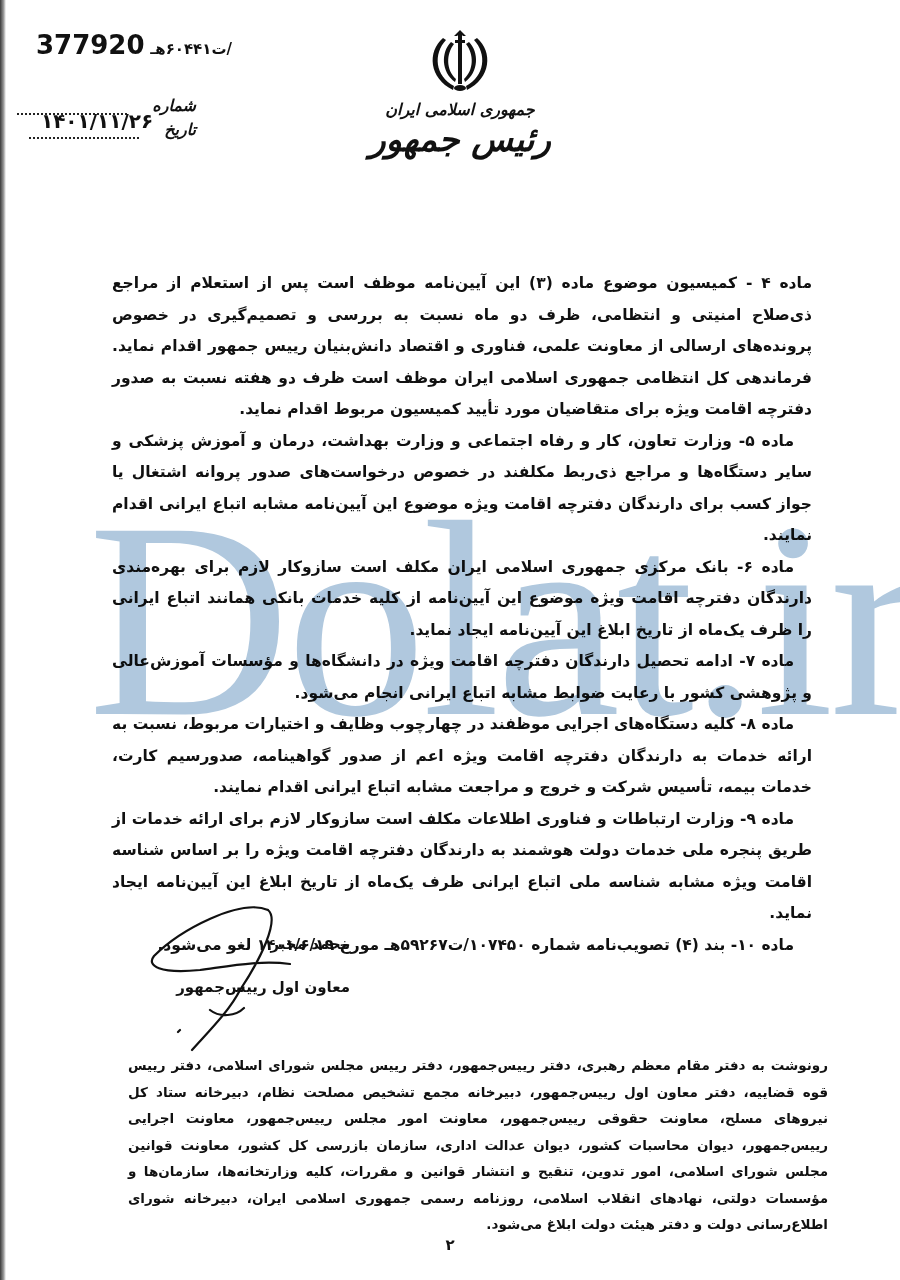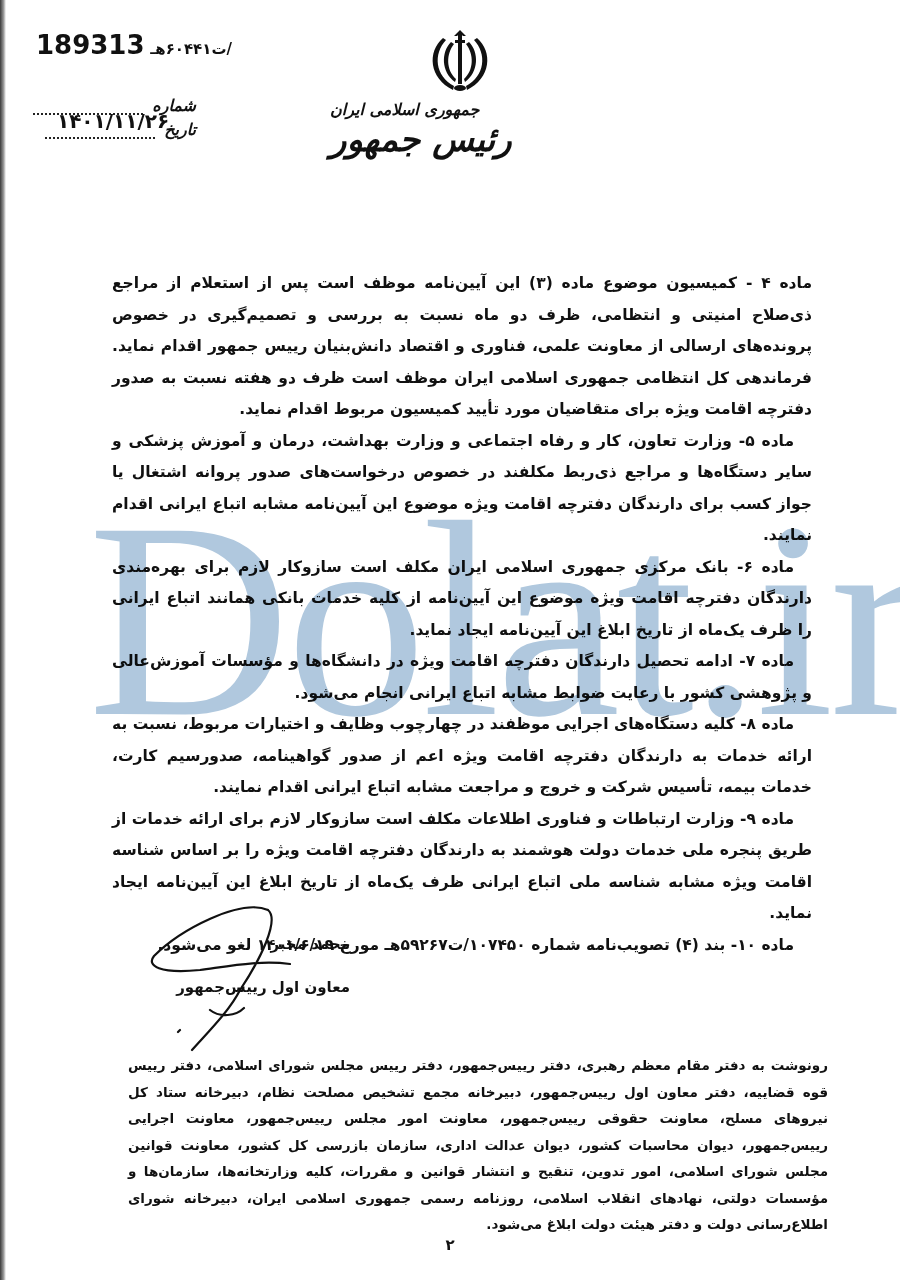--- a/index.html
+++ b/index.html
@@ -46,21 +46,21 @@
       width: 150px;
       direction: rtl;
       font-size: 15px;
       font-weight: bold;
       white-space: nowrap;
     }
     .meta-row .meta-label {
       font-family: "DejaVu Serif", serif;
       font-style: italic;
       font-size: 16px;
-      margin-left: 4px;
+      margin-left: 20px;
     }
     .meta-row .meta-dots {
       display: inline-block;
       width: 110px;
       border-bottom: 2px dotted #222;
       height: 10px;
       vertical-align: bottom;
       position: relative;
     }
     .meta-row .meta-value {
@@ -70,21 +70,21 @@
       letter-spacing: 1px;
     }
     .row-number { top: 96px; }
     .row-date { top: 120px; }
 
     
     .header-center {
       position: absolute;
       left: 330px; top: 28px;
       width: 260px;
-      text-align: left;
+      text-align: center;
       direction: rtl;
     }
     .emblem {
       width: 70px; height: 66px;
       margin: 0 auto;
       display: block;
     }
     .republic-name {
       font-family: "DejaVu Serif", serif;
       font-style: italic;
@@ -197,21 +197,21 @@
       mix-blend-mode: multiply;
     }
   </style>
 </head>
 <body>
 
 <div class="scan-edge"></div>
 
 <div class="ref-number">
   <span class="ref-small">/ت۶۰۴۴۱هـ</span>
-  <span class="ref-big">189313</span>
+  <span class="ref-big">377920</span>
 </div>
 
 <div class="meta-row row-number">
   <span class="meta-label">شماره</span>
   <span class="meta-dots">
     <span class="meta-value"></span>
   </span>
 </div>
 
 <div class="meta-row row-date">

